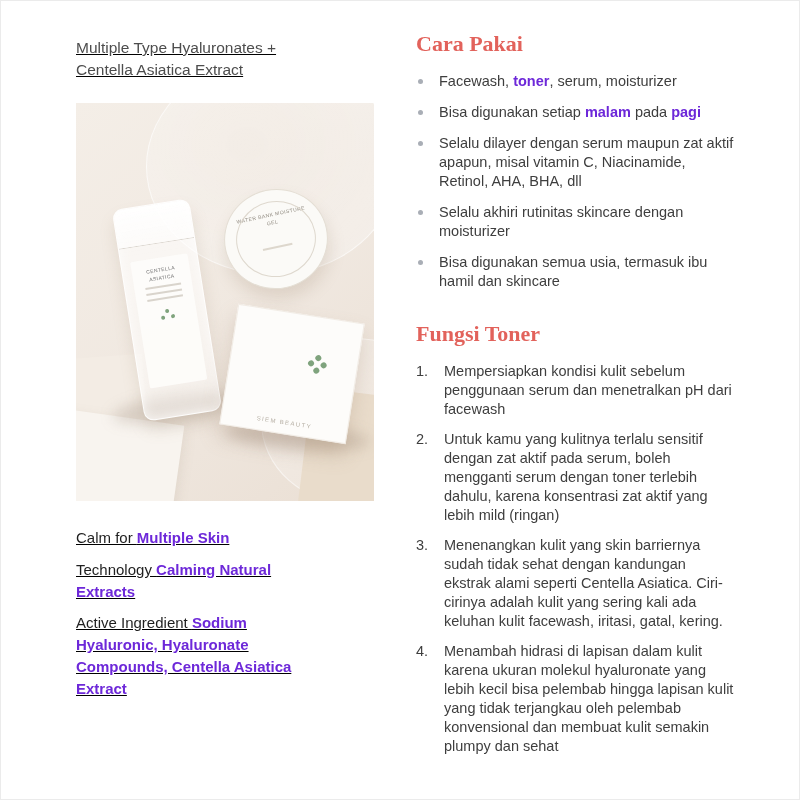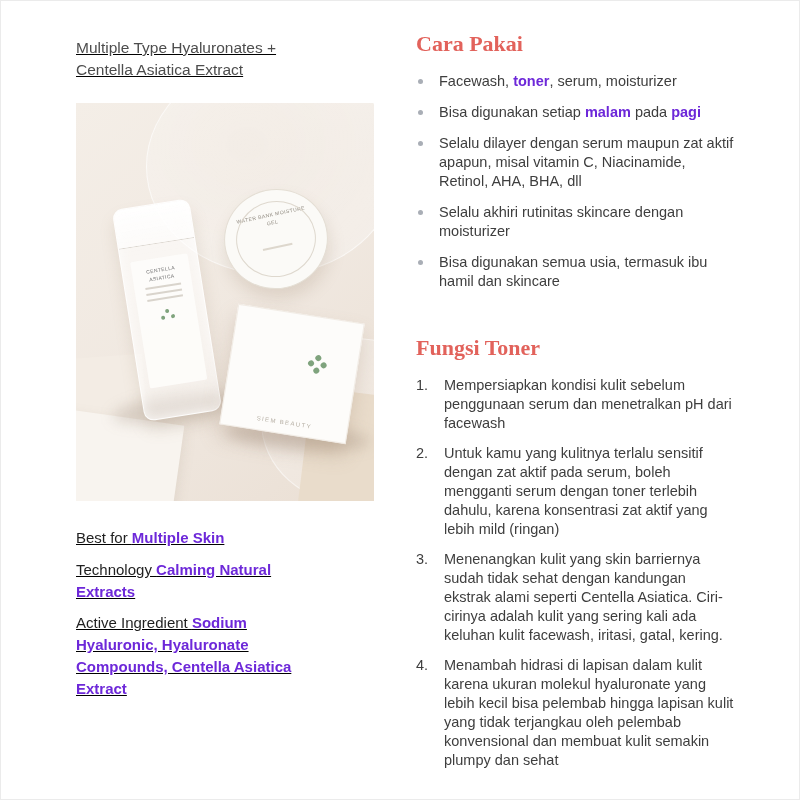--- a/index.html
+++ b/index.html
@@ -63,21 +63,21 @@
              font-size:6px;letter-spacing:1.4px;color:#b5aea3;}
 
   .meta{margin-top:26px;font-size:15px;line-height:1.45;color:#1f1f1f;}
   .meta p{margin:0 0 10px;}
   b{font-weight:700;color:#6d28d9;}
 
   
   .col-right{position:absolute;left:415px;top:30px;width:320px;}
   .heading{margin:0 0 15px;font-family:"Liberation Serif",serif;font-weight:700;
            font-size:22px;color:#e2625b;}
-  .heading2{margin-top:44px;}
+  .heading2{margin-top:30px;}
   .bullet-item{display:flex;margin-bottom:12px;}
   .dot{flex:0 0 5px;width:5px;height:5px;margin:7px 16px 0 2px;border-radius:50%;background:#a9aeb6;}
   .btext{font-size:14.5px;line-height:19px;color:#3e3e3e;}
   .num-item{display:flex;margin-bottom:11px;}
   .num{flex:0 0 20px;margin-right:8px;font-size:14.5px;line-height:19px;color:#3e3e3e;}
 </style>
 </head>
 <body>
 
 <div class="frame">
@@ -119,21 +119,21 @@
             <i></i>
             <i></i>
             <i></i>
             <i></i>
           </div>
         <div class="box-brand">SIEM BEAUTY</div>
       </div>
     </div>
 
     <div class="meta">
-      <p><span>Best for </span><b>Multiple Skin</b></p>
+      <p><span>Calm for </span><b>Multiple Skin</b></p>
       <p><span>Technology </span><b>Calming Natural Extracts</b></p>
       <p><span>Active Ingredient </span><b>Sodium Hyaluronic, Hyaluronate Compounds, Centella Asiatica Extract</b></p>
     </div>
   </div>
 
   <div class="col-right">
     <h2 class="heading">Cara Pakai</h2>
 
     <div>
       <div class="bullet-item">

